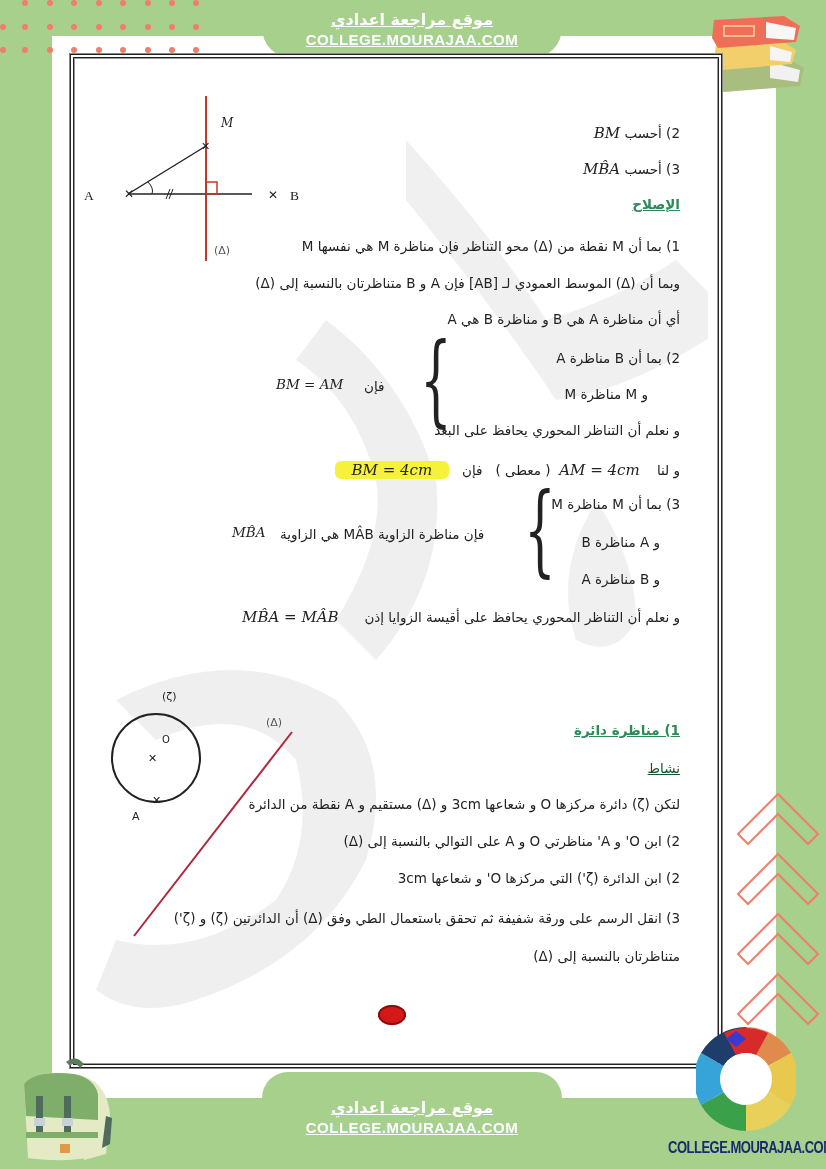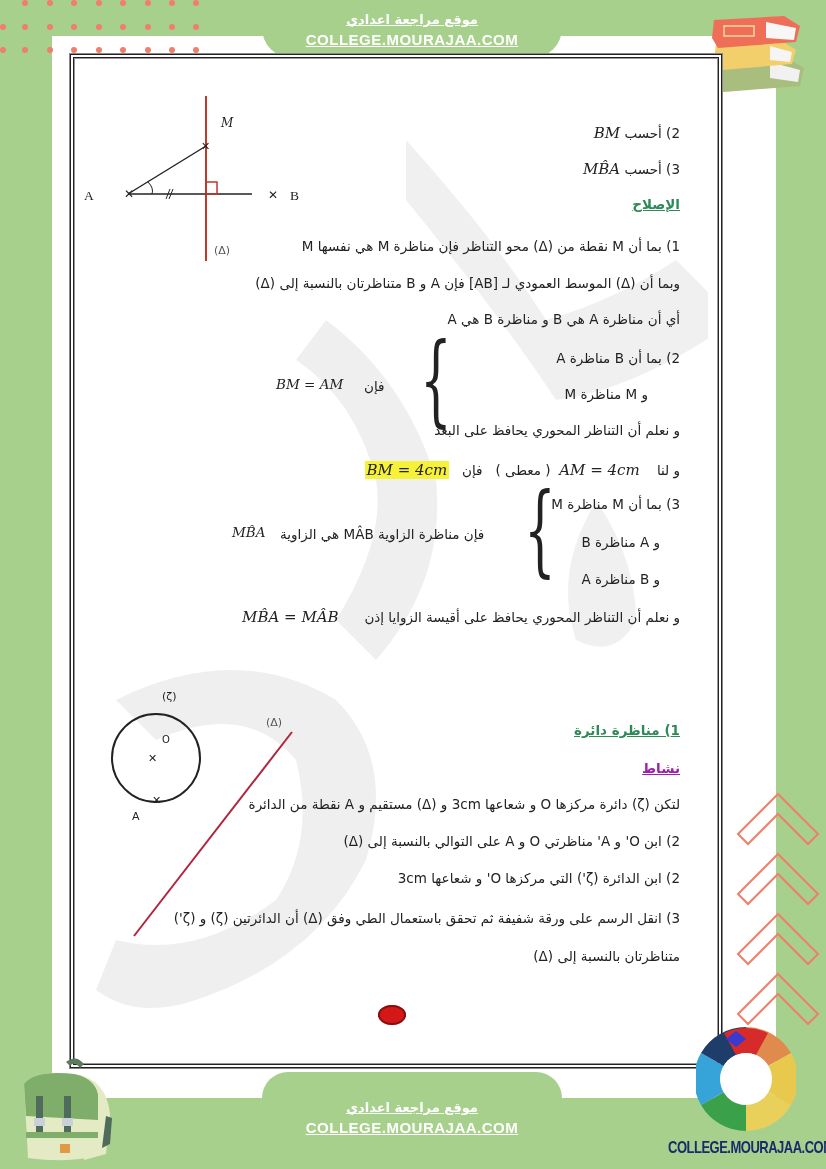--- a/index.html
+++ b/index.html
@@ -9,30 +9,30 @@
   .top-band { position:absolute; left:0; top:0; width:826px; height:36px; background:#a8d08d; }
   .dots { position:absolute; left:0; top:0; width:210px; height:56px; }
   .dot { position:absolute; width:6px; height:6px; border-radius:50%; background:#ef7e6a; }
   .right-strip { position:absolute; left:776px; top:36px; width:50px; height:1133px; background:#a8d08d; }
   .white-right { position:absolute; left:724px; top:36px; width:52px; height:1062px; background:#fff; }
   .bottom-band { position:absolute; left:0; top:1110px; width:826px; height:59px; background:#a8d08d; }
   .page-frame { position:absolute; left:70px; top:54px; width:644px; height:1006px; border:4px double #222; box-shadow:0 0 0 1px #888, inset 0 0 0 1px #999; background:#fff; }
   .tab { position:absolute; background:#a8d08d; border-radius:26px 26px 0 0; text-align:center; color:#fff; }
   .tab-top { left:262px; top:0; width:300px; height:58px; border-radius:0 0 30px 30px; }
   .tab-bottom { left:262px; top:1072px; width:300px; height:97px; }
-  .tab .ar { font-size:13px; font-weight:bold; text-decoration:underline; line-height:20px; direction:rtl; }
+  .tab .ar { font-size:16px; font-weight:bold; text-decoration:underline; line-height:20px; direction:rtl; }
   .tab .en { font-size:15px; font-weight:bold; text-decoration:underline; letter-spacing:0.5px; line-height:20px; font-family:"Liberation Sans", sans-serif; }
   .tab-top .ar { padding-top:10px; }
   .tab-bottom .ar { padding-top:26px; }
   .content { position:absolute; left:76px; top:60px; width:632px; height:996px; }
   .line { position:absolute; right:28px; direction:rtl; font-family:"DejaVu Sans", sans-serif; font-size:13.5px; color:#222; white-space:nowrap;margin-top:8px; }
   .math { font-family:"DejaVu Serif", serif; font-style:italic; font-size:15px; }
-  .hl { background:#f6f23a; padding:0 2px; }
+  .hl { background:#f6f23a; padding:0 17px;border-radius:6px; }
   .heading-green { color:#2f8a5a; text-decoration:underline; font-weight:bold; }
-  .heading-red { color:#a21caf; text-decoration:underline; font-weight:bold; }
+  .heading-red { color:#14532d; text-decoration:underline; font-weight:normal; }
   .brace { position:absolute; font-family:"DejaVu Serif", serif; color:#222; font-weight:lighter; }
   .abs { position:absolute; direction:rtl; font-size:13.5px; color:#222; white-space:nowrap; }
   .watermark { position:absolute; left:0; top:0; width:632px; height:996px; pointer-events:none; }
   .page-num { position:absolute; left:302px; top:945px; width:28px; height:20px; border-radius:50%; background:#d41818; box-shadow:inset 0 0 0 2px #8a0e0e; }
   .brand-text { position:absolute; left:668px; top:1140px; color:#1a2a6a; font-family:"Liberation Sans", sans-serif; font-weight:bold; font-size:13px; letter-spacing:-0.5px; transform:scaleY(1.3); }
 </style>
 </head>
 <body>
 
 <div class="top-band"></div>

